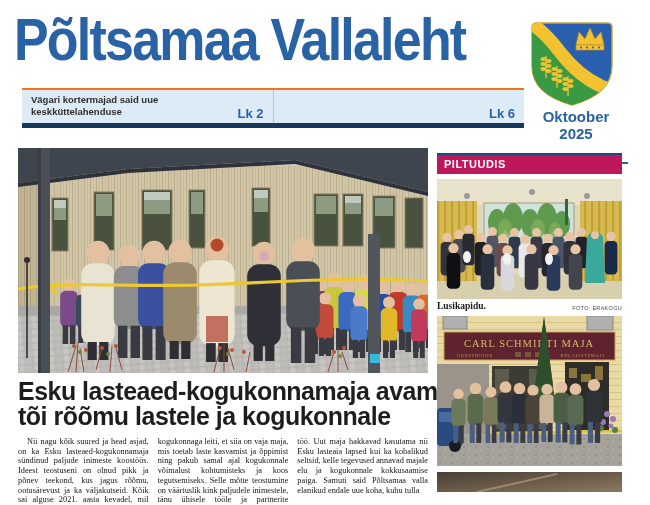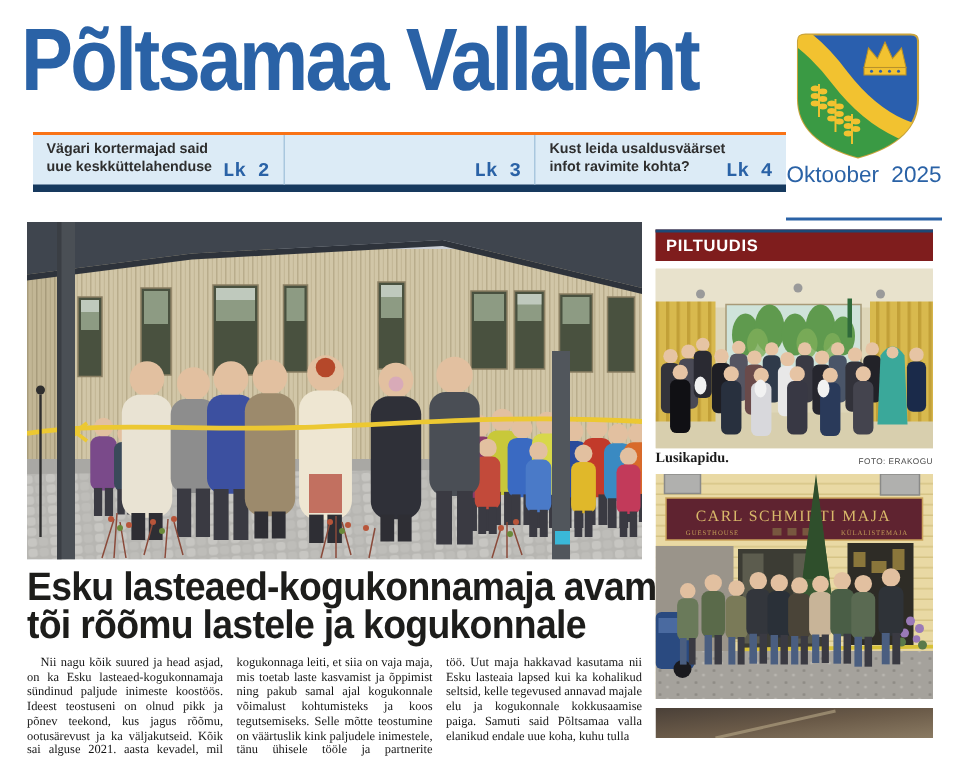--- a/index.html
+++ b/index.html
@@ -6,48 +6,48 @@
   body{width:650px;height:505px;position:relative;overflow:hidden;
        font-family:"Liberation Sans",sans-serif;-webkit-font-smoothing:antialiased;}
   .abs{position:absolute;}
 
   
   #masthead-title{left:14px;top:6px;width:560px;
     font-size:59px;font-weight:700;letter-spacing:-2px;color:#2a62a6;
     transform:scaleX(.88);transform-origin:left top;white-space:nowrap;}
   #coat-of-arms{left:529px;top:20px;}
   #issue-date{left:524px;top:108px;width:104px;text-align:center;
-    color:#2a62a6;font-size:15px;font-weight:400;word-spacing:4px;
+    color:#2a62a6;font-size:15px;font-weight:700;word-spacing:4px;
     padding-bottom:20px;border-bottom:2px solid #2a62a6;}
 
   
   #teaser-bar{left:2px;top:88px;width:502px;height:33px;background:#dcebf6;
     border-top:2px solid #f97316;border-bottom:5px solid #16395e;
     display:flex;margin-left:20px;}
   .teaser-cell{position:relative;flex:1;border-right:1px solid #a9c7de;}
   .teaser-cell:last-child{border-right:none;}
   .teaser-text{padding:4px 36px 0 9px;font-size:9.5px;line-height:1.25;
     font-weight:700;color:#2e2e2e;}
   .teaser-page{position:absolute;right:9px;bottom:2px;
-    color:#2a62a6;font-size:13px;font-weight:700;font-family:Liberation Mono, monospace;}
+    color:#2a62a6;font-size:13px;font-weight:700;}
 
   
   #lead-photo{left:18px;top:148px;width:410px;height:225px;}
   #headline{left:18px;top:379px;width:430px;color:#1d1d1b;
     font-size:26.5px;font-weight:700;line-height:25px;letter-spacing:-.5px;
     transform:scaleX(.94);transform-origin:left top;white-space:nowrap;}
   #body-cols{left:18px;top:437px;width:410px;height:68px;overflow:hidden;
     display:flex;gap:9px;}
   .body-col{flex:1;font-family:"Liberation Serif",serif;font-size:8.3px;
     line-height:1.17;text-align:justify;color:#141414;hyphens:auto;}
   .body-col.indent{text-indent:9px;}
 
   
   #sidebar{left:437px;top:153px;width:185px;}
-  #sidebar-header{height:19px;line-height:19px;background:#7f1d1d;
+  #sidebar-header{height:19px;line-height:19px;background:#be185d;
     border-top:2px solid #1d4976;color:#fff;font-size:11px;font-weight:700;
     letter-spacing:.5px;padding-left:7px;}
   .sb-photo{display:block;margin-top:5px;}
   .caption-row{display:flex;justify-content:space-between;align-items:flex-end;
     margin-top:2px;gap:41px;}
   .caption{font-family:"Liberation Serif",serif;font-weight:700;
     font-size:9.5px;color:#1a1a1a;}
   .credit{font-size:5.5px;color:#4a4a4a;letter-spacing:.3px;}
 </style>
 </head>
@@ -105,25 +105,21 @@
 </svg>
 
 <div class="abs" id="issue-date">Oktoober 2025</div>
 
 <div class="abs" id="teaser-bar">
   <div class="teaser-cell">
     <div class="teaser-text">Vägari kortermajad said uue keskküttelahenduse</div>
     <div class="teaser-page">Lk 2</div>
   </div>
   <div class="teaser-cell">
-    <div class="teaser-page">Lk 3</div>
-  </div>
-  <div class="teaser-cell">
-    <div class="teaser-text">Kust leida usaldusväärset infot ravimite kohta?</div>
-    <div class="teaser-page">Lk 4</div>
+    <div class="teaser-page">Lk 6</div>
   </div>
 </div>
 
 <svg class="abs" id="lead-photo" viewBox="0 0 410 225">
   <defs>
     <pattern id="wood" width="6" height="30" patternUnits="userSpaceOnUse">
       <rect width="6" height="30" fill="#d1c6a7"></rect>
         <rect width="1" height="30" fill="#b9ad8c"></rect>
         <rect x="3.2" width=".8" height="30" fill="#c4b897"></rect>
     </pattern>

